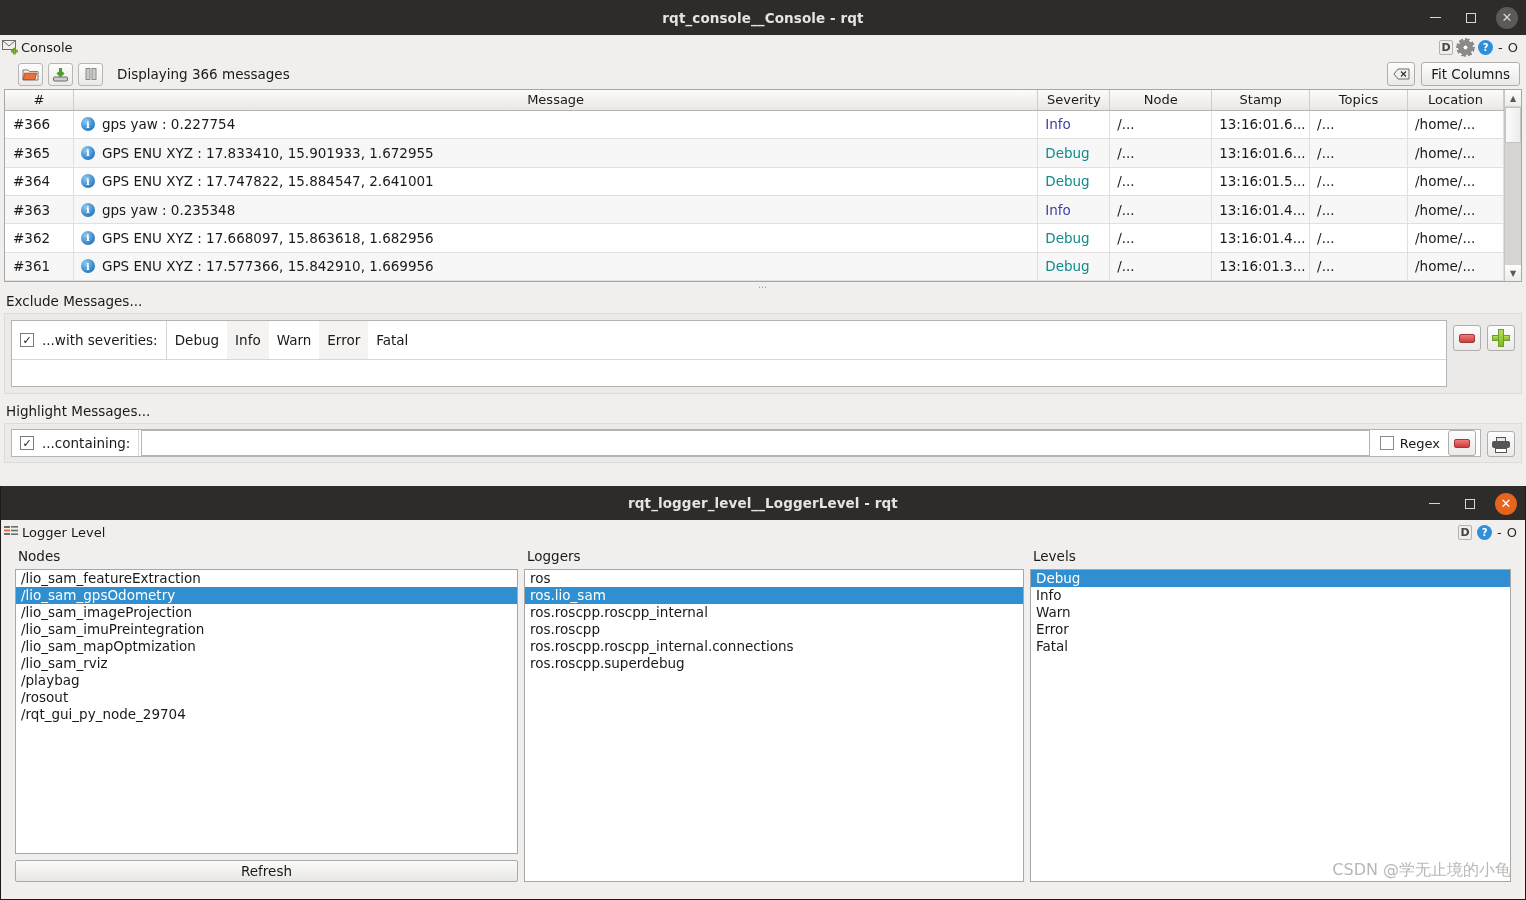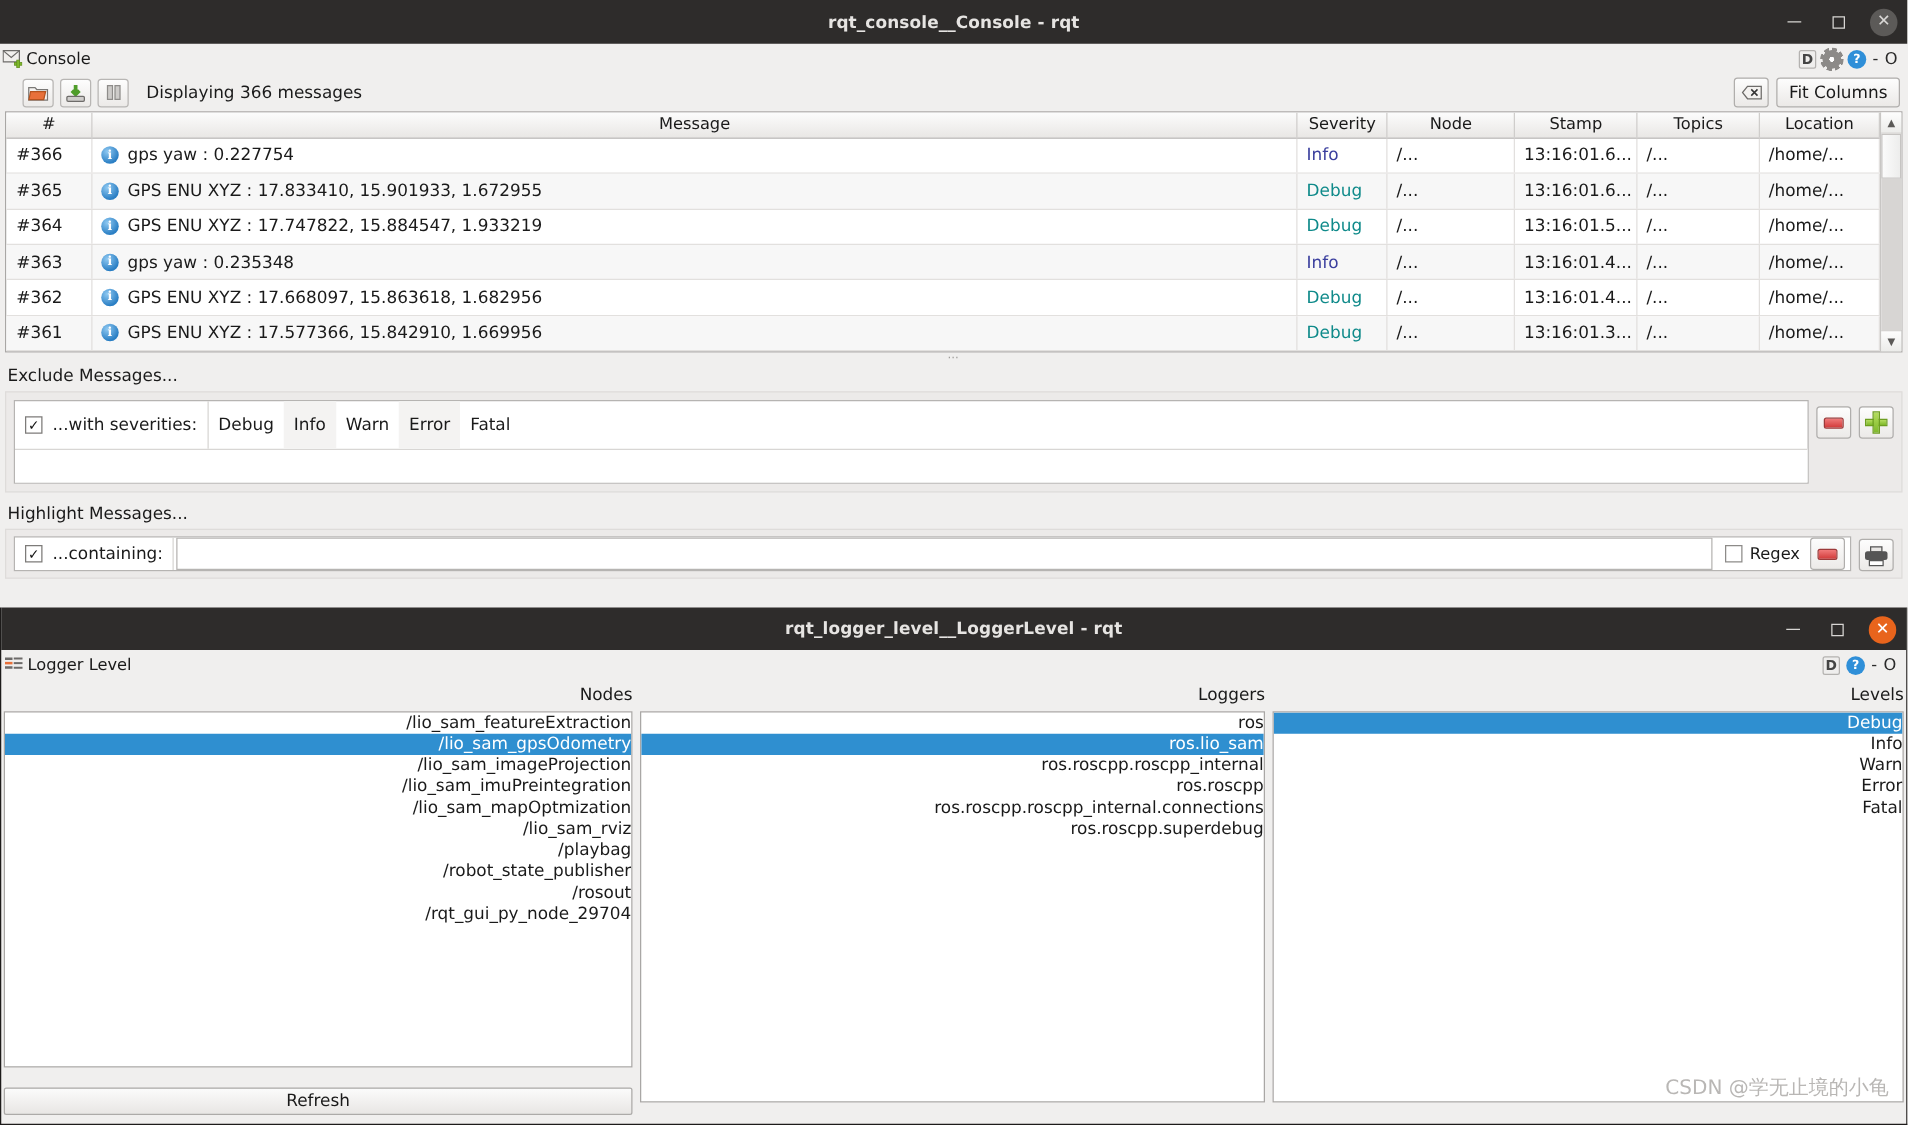--- a/index.html
+++ b/index.html
@@ -120,31 +120,31 @@
   .regexchk { width: 14px; height: 14px; border: 1px solid #8d8b89; background: #fff; }
   .printglyph { position: relative; width: 18px; height: 14px; }
   .printglyph .body { position: absolute; left: 0; right: 0; top: 4px; height: 7px; background: #555; border-radius: 2px; }
   .printglyph .top { position: absolute; left: 4px; right: 4px; top: 0; height: 5px; background: #e8e6e4; border: 1px solid #555; }
   .printglyph .out { position: absolute; left: 3px; right: 3px; bottom: -2px; height: 5px; background: #fff; border: 1px solid #555; }
 
   
   .win2 { position: absolute; left: 0; top: 486px; width: 1526px; height: 414px; background: #f0efee;
           border: 1px solid #1d1b1a; border-top: none; }
   .win2 .titlebar { height: 34px; }
-  .cols { display: flex; padding: 0 2px; gap: 6px; text-align: right; }
+  .cols { display: flex; padding: 0 14px; gap: 6px; }
   .col { display: flex; flex-direction: column; }
   .col.nodes { width: 503px; }
   .col.loggers { width: 500px; }
   .col.levels { flex: 1; }
   .collabel { font-size: 13.5px; padding: 4px 0 5px 3px; }
   .listbox { border: 1px solid #a9a7a5; background: #fff; overflow: hidden; position: relative; }
   .listbox.tall2 { height: 285px; }
   .li { height: 17px; line-height: 17px; padding: 0 0 0 5px; font-size: 13.5px; white-space: nowrap; }
   .li.sel { background: #2f8fd0; color: #fff; }
-  .refresh { margin: 16px 0 0 0; height: 22px; border: 1px solid #acaaa8; border-radius: 2px;
+  .refresh { margin: 6px 0 0 0; height: 22px; border: 1px solid #acaaa8; border-radius: 2px;
              background: linear-gradient(#fbfbfb, #e8e6e4); display: flex; align-items: center; justify-content: center;
              font-size: 13.5px; }
   .watermark { position: absolute; right: 14px; bottom: 18px; color: #b9b7b5; font-size: 16px; }
 </style>
 </head>
 <body>
 
 <div class="app">
 
   <div class="win1">
@@ -250,21 +250,21 @@
           <div class="td c-node">/...</div>
           <div class="td c-stamp">13:16:01.6...</div>
           <div class="td c-top">/...</div>
           <div class="td c-loc">/home/...</div>
         </div>
 
         <div class="trow">
           <div class="td num c-num">#364</div>
           <div class="td c-msg">
               <span class="infoicon">i</span>
-              <span>GPS ENU XYZ : 17.747822, 15.884547, 1.933219</span>
+              <span>GPS ENU XYZ : 17.747822, 15.884547, 2.641001</span>
             </div>
           <div class="td c-sev sev-debug">Debug</div>
           <div class="td c-node">/...</div>
           <div class="td c-stamp">13:16:01.5...</div>
           <div class="td c-top">/...</div>
           <div class="td c-loc">/home/...</div>
         </div>
 
         <div class="trow alt">
           <div class="td num c-num">#363</div>
@@ -421,21 +421,20 @@
       <div class="col nodes">
         <div class="collabel">Nodes</div>
         <div class="listbox tall2">
           <div class="li">/lio_sam_featureExtraction</div>
           <div class="li sel">/lio_sam_gpsOdometry</div>
           <div class="li">/lio_sam_imageProjection</div>
           <div class="li">/lio_sam_imuPreintegration</div>
           <div class="li">/lio_sam_mapOptmization</div>
           <div class="li">/lio_sam_rviz</div>
           <div class="li">/playbag</div>
-          <div class="li">/robot_state_publisher</div>
           <div class="li">/rosout</div>
           <div class="li">/rqt_gui_py_node_29704</div>
         </div>
         <div class="refresh">Refresh</div>
       </div>
 
       <div class="col loggers">
         <div class="collabel">Loggers</div>
         <div class="listbox" style="height:313px;">
           <div class="li">ros</div>

